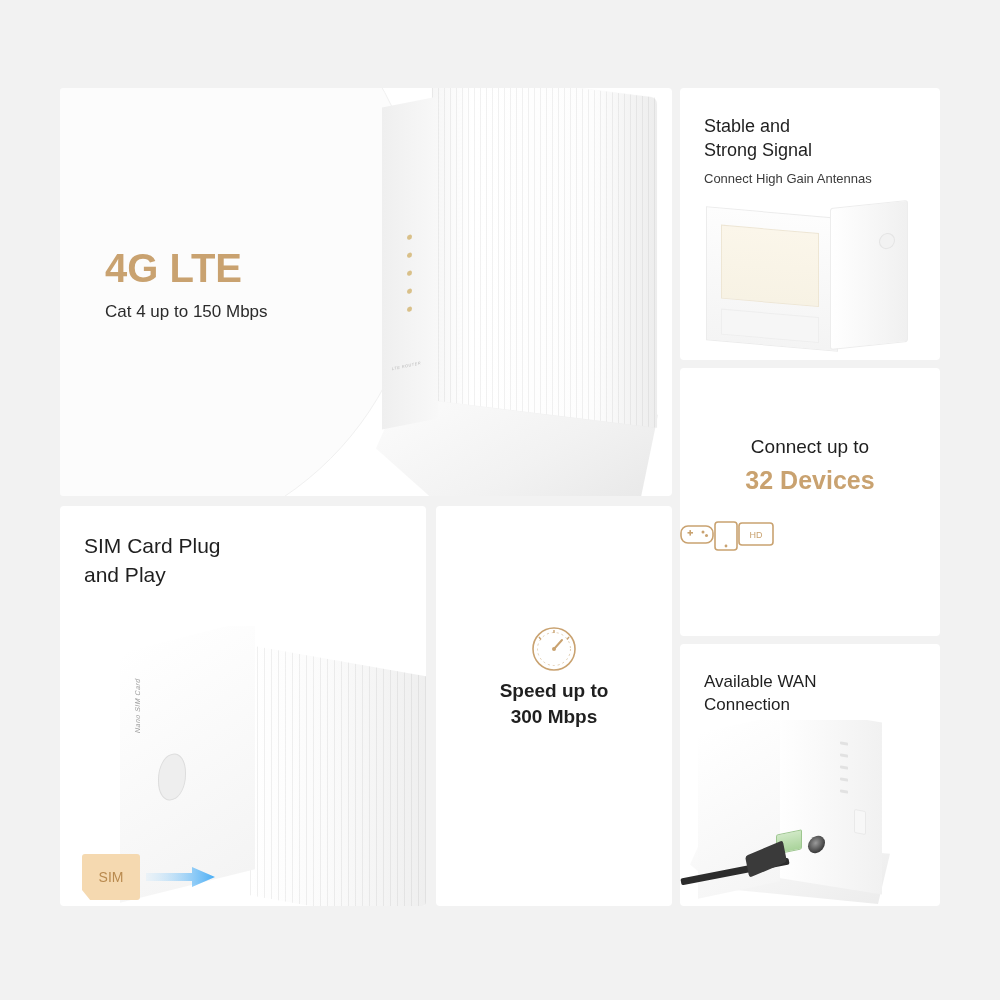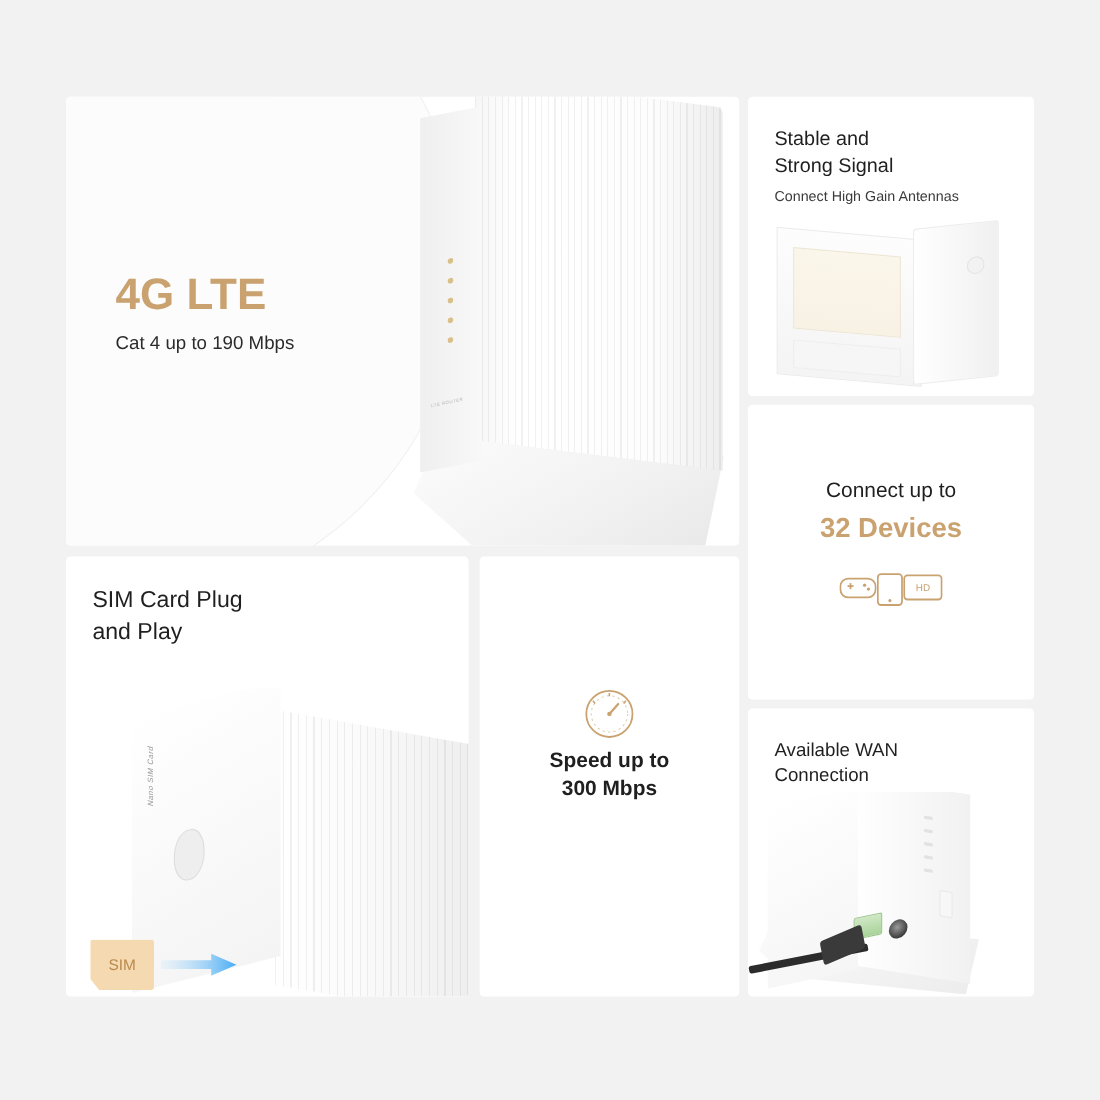--- a/index.html
+++ b/index.html
@@ -241,21 +241,21 @@
     margin: 0;
   }
   .dev-t2 {
     font-size: 25px;
     font-weight: bold;
     color: #c9a270;
     margin: 8px 0 0 0;
   }
   .dev-icons {
     display: flex;
-    justify-content: center;
+    justify-content: flex-start;
     margin-top: 26px;
   }
   .dev-icons svg { display: block; }
 
   
   #sim {
     left: 60px;
     top: 506px;
     width: 366px;
     height: 400px;
@@ -489,21 +489,21 @@
         <i></i>
         <i></i>
         <i></i>
         <i></i>
       </div>
       <div class="hr-label">LTE ROUTER</div>
     </div>
 
     <div class="hero-text">
       <p class="hero-title">4G LTE</p>
-      <p class="hero-sub">Cat 4 up to 190 Mbps</p>
+      <p class="hero-sub">Cat 4 up to 150 Mbps</p>
     </div>
   </div>
 
   <div class="card" id="signal">
     <div class="pad">
       <p class="card-h">Stable and</p>
       <p class="card-h">Strong Signal</p>
       <p class="card-sub">Connect High Gain Antennas</p>
     </div>
     <div class="signal-art">

